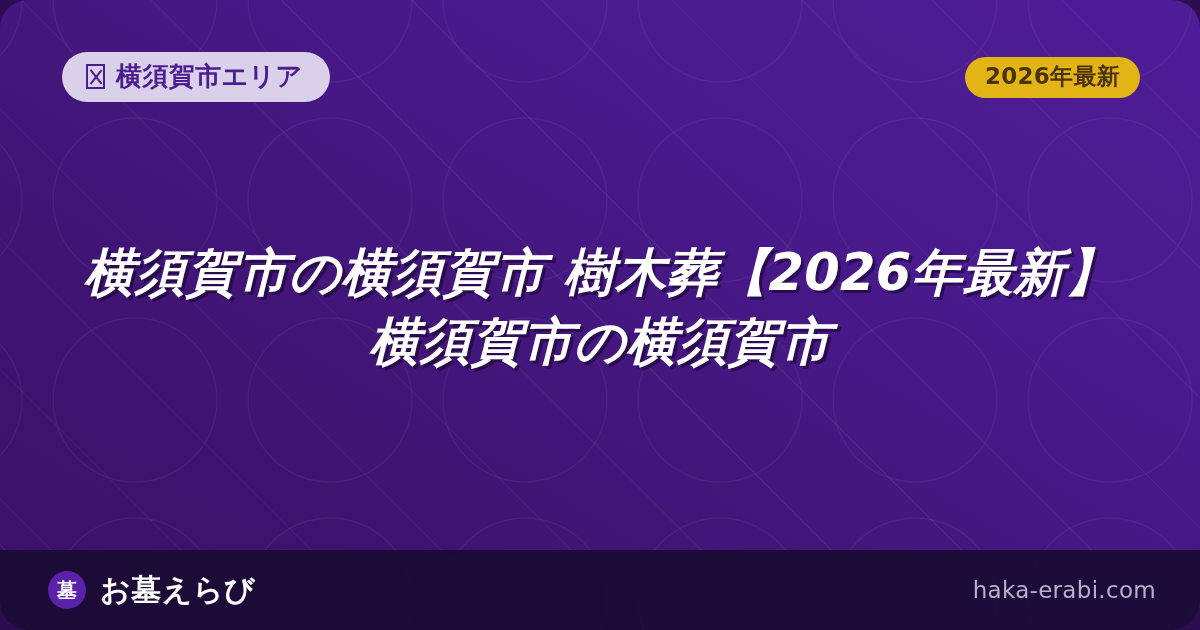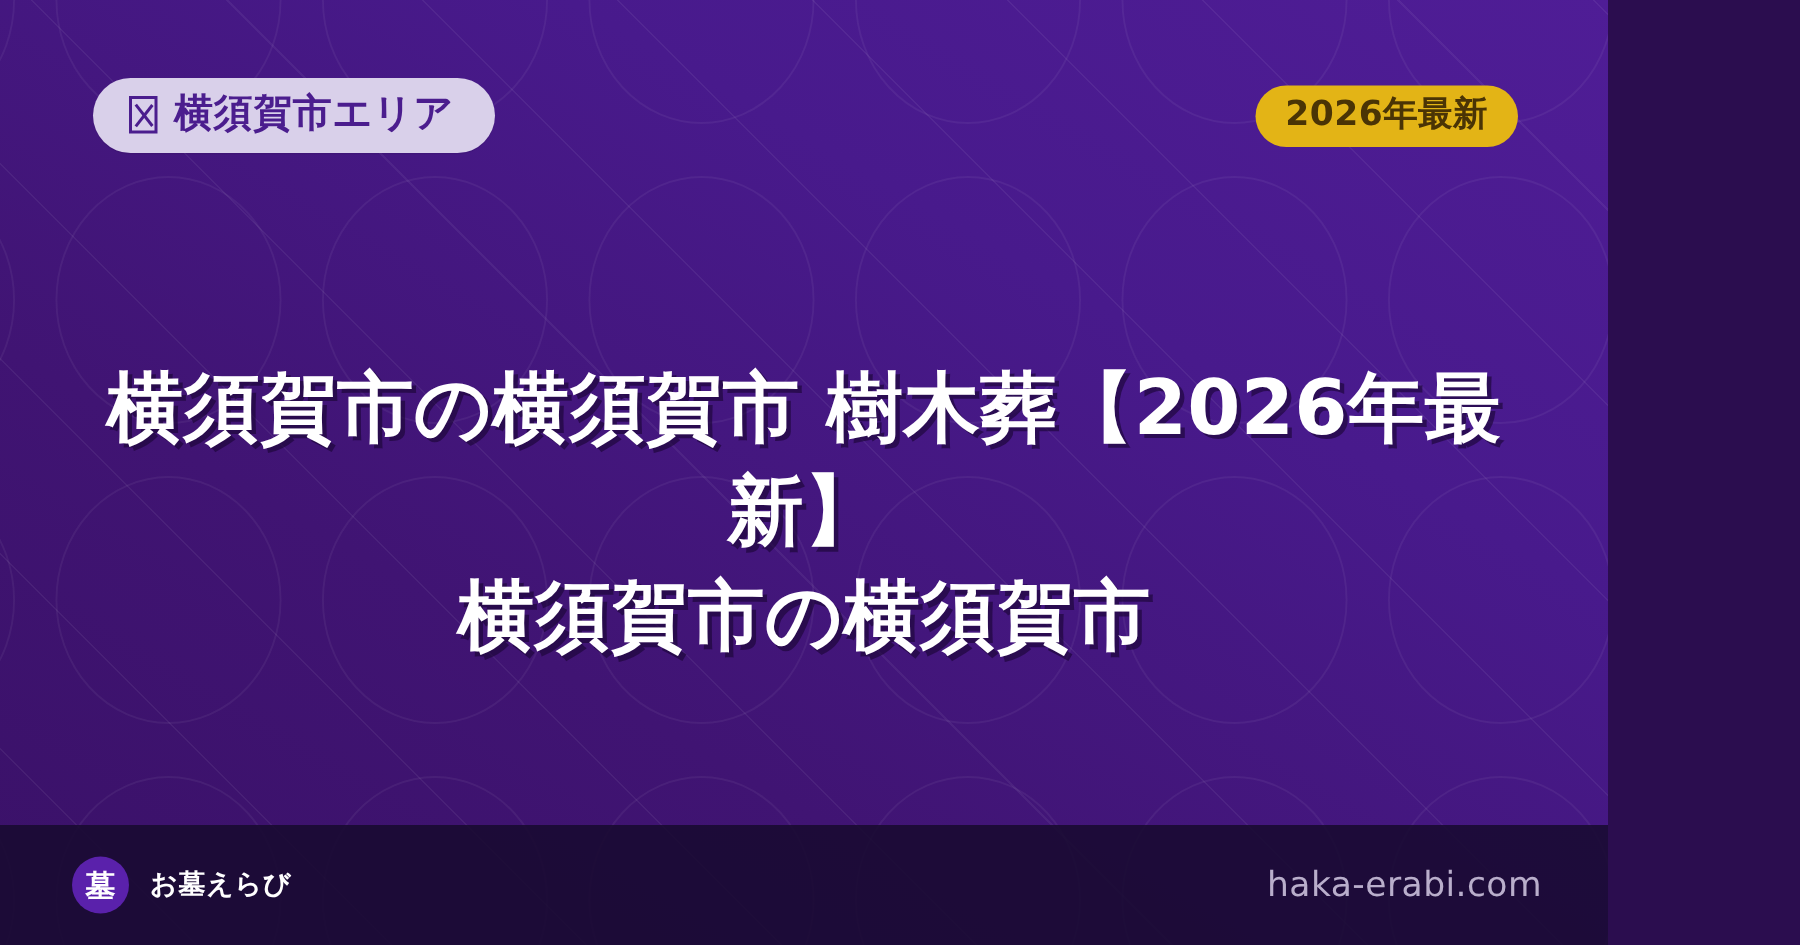--- a/index.html
+++ b/index.html
@@ -5,25 +5,26 @@
   * { margin:0; padding:0; box-sizing:border-box; }
   html, body { width:1200px; height:630px; }
   body {
     font-family:"DejaVu Sans","Liberation Sans",sans-serif;
     background:#2b0d4f;
     overflow:hidden;
   }
 
   .og-card {
     position:relative;
-    width:1072px;
+    width:1200px;
     height:630px;
     overflow:hidden;
     background:
       linear-gradient(210deg, #4f1d96 0%, #481a8c 32%, #401473 68%, #3a1168 100%);
+    border-radius: 28px;
   }
 
   
   .bg-stripes {
     position:absolute; inset:0;
     background-image:repeating-linear-gradient(
         45deg,
         rgba(255,255,255,0.055) 0px,
         rgba(255,255,255,0.055) 1px,
         rgba(255,255,255,0) 1px,
@@ -107,21 +108,21 @@
     text-align:center;
   }
   .og-title {
     color:#ffffff;
     font-size:51px;
     font-weight:700;
     line-height:1.36;
     letter-spacing:0.2px;
     text-shadow:3px 3px 0 rgba(26,5,52,0.62);
   }
-  .og-title .line { display:block; }
+  .og-title .line { display:block;font-style:italic; }
 
   
   .footer-bar {
     position:absolute;
     left:0; right:0; bottom:0;
     height:80px;
     background:rgba(24,10,48,0.88);
     display:flex;
     align-items:center;
     justify-content:space-between;
@@ -140,21 +141,21 @@
     display:flex;
     align-items:center;
     justify-content:center;
     font-size:20px;
     font-weight:700;
     line-height:1;
     flex:0 0 auto;
   }
   .brand-name {
     color:#ffffff;
-    font-size:18px;
+    font-size:30px;
     font-weight:700;
     letter-spacing:0.5px;
     line-height:1;
   }
   .site-url {
     color:#b9aecb;
     font-size:23px;
     font-weight:400;
     letter-spacing:0.3px;
     line-height:1;

